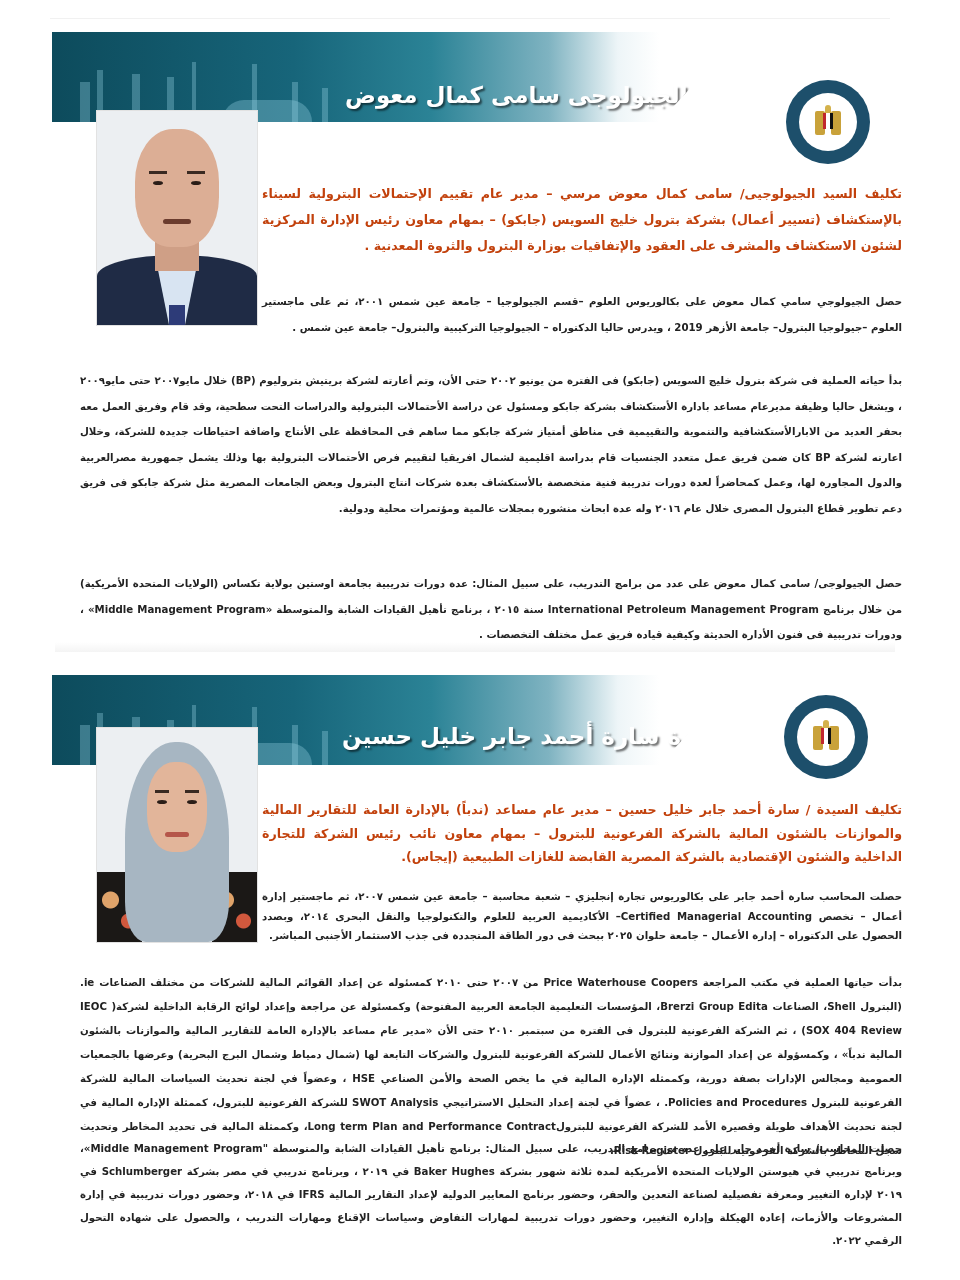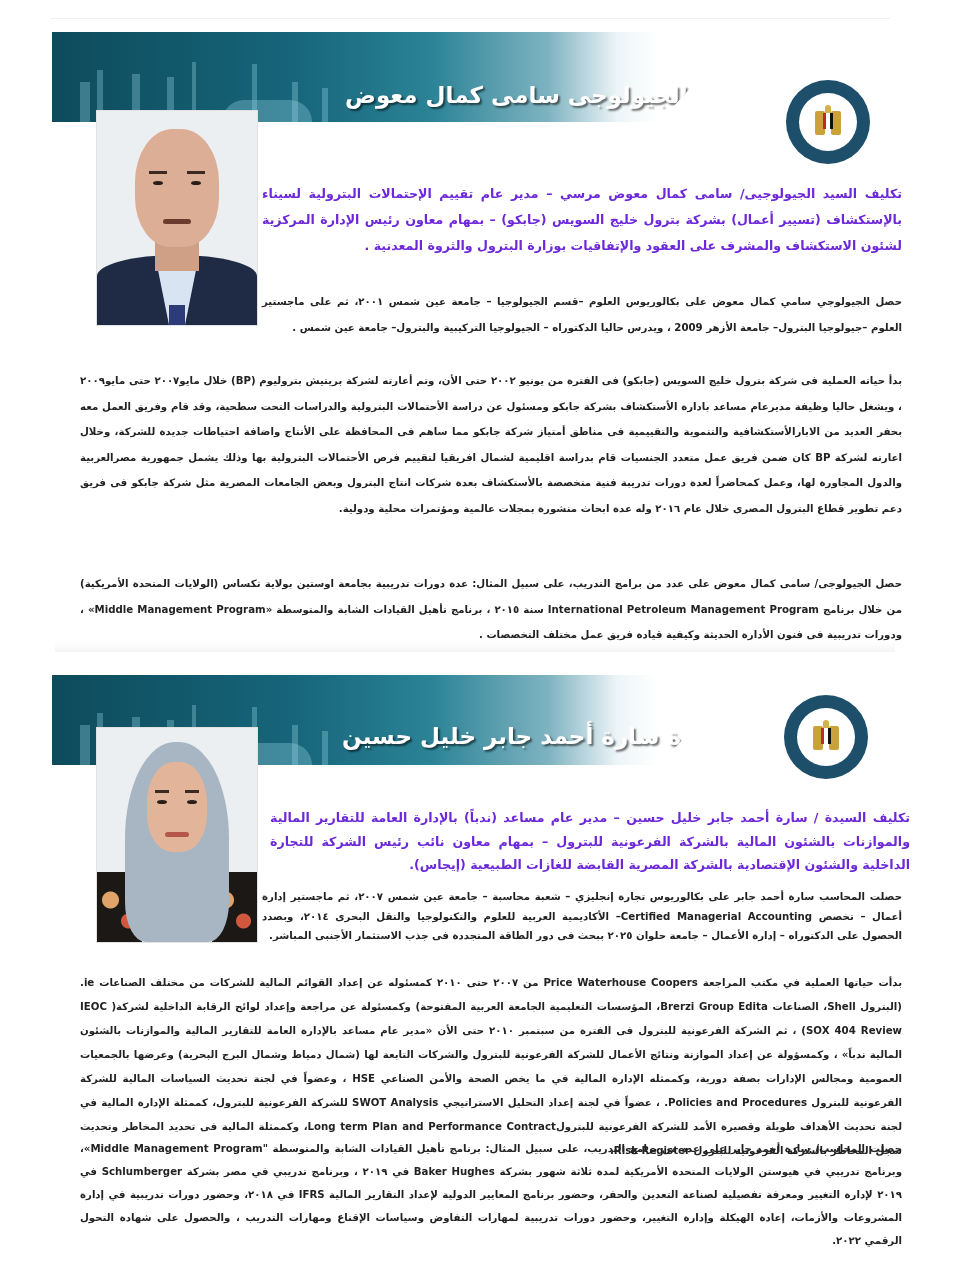--- a/index.html
+++ b/index.html
@@ -50,21 +50,21 @@
   .photo .tie { position:absolute; left:72px; bottom:0; width:16px; height:20px; background:#2d3b78; }
   .photo .face { position:absolute; left:38px; top:18px; width:84px; height:118px; background:#dcae95; border-radius:45% 45% 42% 42%; }
   .photo .neck { position:absolute; left:58px; top:120px; width:44px; height:40px; background:#cf9f86; }
   .photo .brow { position:absolute; top:60px; width:18px; height:3px; background:#3a2a22; }
   .photo .eye { position:absolute; top:70px; width:10px; height:4px; background:#2a1d17; border-radius:50%; }
   .photo .mouth { position:absolute; left:66px; top:108px; width:28px; height:5px; background:#6b3c2e; border-radius:3px; }
   .photo .hijab { position:absolute; left:28px; top:14px; width:104px; height:200px; background:#a7b6c2; border-radius:48% 48% 20% 20%; }
   .photo .flower { position:absolute; bottom:0; width:45px; height:70px; background:radial-gradient(circle at 30% 40%, #e0a36a 0 8px, transparent 9px), radial-gradient(circle at 70% 70%, #d1583d 0 7px, transparent 8px), #1b1816; }
 
   .para { position:absolute; direction:rtl; text-align:justify; text-align-last:right; font-family:"DejaVu Sans", sans-serif; }
-  .lead { font-size:12.6px; font-weight:bold; line-height:26px; color:#6d28d9; }
+  .lead { font-size:12.6px; font-weight:bold; line-height:26px; color:#c2410c; }
   .body { font-size:10.2px; font-weight:bold; line-height:25.5px; color:#222; }
 
   .s1-lead { left:262px; top:181px; width:640px; }
   .s1-edu { left:262px; top:289px; width:640px; }
   .s1-career { left:80px; top:368px; width:822px; }
   .s1-training { left:80px; top:571px; width:822px; }
 
   .s2-lead { left:262px; top:153px; width:640px; line-height:23.5px; }
   .s2-edu { left:262px; top:242px; width:640px; line-height:19.5px; }
   .s2-career { left:80px; top:326px; width:822px; line-height:24px; }
@@ -106,21 +106,21 @@
     <div class="tie"></div>
     <div class="neck"></div>
     <div class="face"></div>
     <div class="brow" style="left:52px"></div>
       <div class="brow" style="left:90px"></div>
     <div class="eye" style="left:56px"></div>
       <div class="eye" style="left:94px"></div>
     <div class="mouth"></div>
   </div>
   <p class="para lead s1-lead" style="margin:0">تكليف السيد الجيولوجيى/ سامى كمال معوض مرسي – مدير عام تقييم الإحتمالات البترولية لسيناء بالإستكشاف (تسيير أعمال) بشركة بترول خليج السويس (جابكو) – بمهام معاون رئيس الإدارة المركزية لشئون الاستكشاف والمشرف على العقود والإتفاقيات بوزارة البترول والثروة المعدنية .</p>
-  <p class="para body s1-edu" style="margin:0">حصل الجيولوجي سامي كمال معوض على بكالوريوس العلوم –قسم الجيولوجيا – جامعة عين شمس ٢٠٠١، ثم على ماجستير العلوم –جيولوجيا البترول– جامعة الأزهر 2009 ، ويدرس حاليا الدكتوراه – الجيولوجيا التركيبية والبترول– جامعة عين شمس .</p>
+  <p class="para body s1-edu" style="margin:0">حصل الجيولوجي سامي كمال معوض على بكالوريوس العلوم –قسم الجيولوجيا – جامعة عين شمس ٢٠٠١، ثم على ماجستير العلوم –جيولوجيا البترول– جامعة الأزهر 2019 ، ويدرس حاليا الدكتوراه – الجيولوجيا التركيبية والبترول– جامعة عين شمس .</p>
   <p class="para body s1-career" style="margin:0">بدأ حياته العملية فى شركة بترول خليج السويس (جابكو) فى الفترة من يونيو ٢٠٠٢ حتى الأن، وتم أعارته لشركة بريتيش بتروليوم (BP) خلال مايو٢٠٠٧ حتى مايو٢٠٠٩ ، ويشغل حاليا وظيفة مديرعام مساعد بادارة الأستكشاف بشركة جابكو ومسئول عن دراسة الأحتمالات البترولية والدراسات التحت سطحية، وقد قام وفريق العمل معه بحفر العديد من الابارالأستكشافية والتنموية والتقييمية فى مناطق أمتياز شركة جابكو مما ساهم فى المحافظة على الأنتاج واضافة احتياطات جديدة للشركة، وخلال اعارته لشركة BP كان ضمن فريق عمل متعدد الجنسيات قام بدراسة اقليمية لشمال افريقيا لتقييم فرص الأحتمالات البترولية بها وذلك يشمل جمهورية مصرالعربية والدول المجاورة لها، وعمل كمحاضراً لعدة دورات تدريبة فنية متخصصة بالأستكشاف بعدة شركات انتاج البترول وبعض الجامعات المصرية مثل شركة جابكو فى فريق دعم تطوير قطاع البترول المصرى خلال عام ٢٠١٦ وله عدة ابحاث منشورة بمجلات عالمية ومؤتمرات محلية ودولية.</p>
   <p class="para body s1-training" style="margin:0">حصل الجيولوجى/ سامى كمال معوض على عدد من برامج التدريب، على سبيل المثال: عدة دورات تدريبية بجامعة اوستين بولاية تكساس (الولايات المتحدة الأمريكية) من خلال برنامج International Petroleum Management Program سنة ٢٠١٥ ، برنامج تأهيل القيادات الشابة والمتوسطة «Middle Management Program» ، ودورات تدريبية فى فنون الأدارة الحديثة وكيفية قيادة فريق عمل مختلف التخصصات .</p>
 </div>
 
 <div class="sep"></div>
 
 <div class="section sec2">
   <div class="banner">
     <div class="skyline">
       <span style="left:28px;width:10px;height:40px"></span>
@@ -149,17 +149,17 @@
     <div class="flower" style="left:0"></div>
     <div class="flower" style="right:0"></div>
     <div class="hijab"></div>
     <div class="face" style="left:50px;top:34px;width:60px;height:90px;background:#e2b59a"></div>
     <div class="brow" style="left:58px;top:62px;width:14px"></div>
       <div class="brow" style="left:88px;top:62px;width:14px"></div>
     <div class="eye" style="left:60px;top:72px"></div>
       <div class="eye" style="left:90px;top:72px"></div>
     <div class="mouth" style="left:68px;top:104px;width:24px;background:#b5564a"></div>
   </div>
-  <p class="para lead s2-lead" style="margin:8px">تكليف السيدة / سارة أحمد جابر خليل حسين – مدير عام مساعد (ندباً) بالإدارة العامة للتقارير المالية والموازنات بالشئون المالية بالشركة الفرعونية للبترول – بمهام معاون نائب رئيس الشركة للتجارة الداخلية والشئون الإقتصادية بالشركة المصرية القابضة للغازات الطبيعية (إيجاس).</p>
+  <p class="para lead s2-lead" style="margin:0">تكليف السيدة / سارة أحمد جابر خليل حسين – مدير عام مساعد (ندباً) بالإدارة العامة للتقارير المالية والموازنات بالشئون المالية بالشركة الفرعونية للبترول – بمهام معاون نائب رئيس الشركة للتجارة الداخلية والشئون الإقتصادية بالشركة المصرية القابضة للغازات الطبيعية (إيجاس).</p>
   <p class="para body s2-edu" style="margin:0">حصلت المحاسب سارة أحمد جابر على بكالوريوس تجارة إنجليزي – شعبة محاسبة – جامعة عين شمس ٢٠٠٧، ثم ماجستير إدارة أعمال – تخصص Certified Managerial Accounting– الأكاديمية العربية للعلوم والتكنولوجيا والنقل البحرى ٢٠١٤، وبصدد الحصول على الدكتوراه – إدارة الأعمال – جامعة حلوان ٢٠٢٥ ببحث فى دور الطاقة المتجددة فى جذب الاستثمار الأجنبى المباشر.</p>
   <p class="para body s2-career" style="margin:0">بدأت حياتها العملية في مكتب المراجعة Price Waterhouse Coopers من ٢٠٠٧ حتى ٢٠١٠ كمسئوله عن إعداد القوائم المالية للشركات من مختلف الصناعات ie.(البترول Shell، الصناعات Brerzi Group Edita، المؤسسات التعليمية الجامعة العربية المفتوحة) وكمسئولة عن مراجعة وإعداد لوائح الرقابة الداخلية لشركة( IEOC SOX 404 Review) ، ثم الشركة الفرعونية للبترول فى الفترة من سبتمبر ٢٠١٠ حتى الأن «مدير عام مساعد بالإدارة العامة للتقارير المالية والموازنات بالشئون المالية ندباً» ، وكمسؤولة عن إعداد الموازنة ونتائج الأعمال للشركة الفرعونية للبترول والشركات التابعة لها (شمال دمياط وشمال البرج البحرية) وعرضها بالجمعيات العمومية ومجالس الإدارات بصفة دورية، وكممثله الإدارة المالية في ما يخص الصحة والأمن الصناعي HSE ، وعضواً في لجنة تحديث السياسات المالية للشركة الفرعونية للبترول Policies and Procedures. ، عضواً في لجنة إعداد التحليل الاستراتيجي SWOT Analysis للشركة الفرعونية للبترول، كممثلة الإدارة المالية في لجنة تحديث الأهداف طويلة وقصيرة الأمد للشركة الفرعونية للبترولLong term Plan and Performance Contract، وكممثلة المالية فى تحديد المخاطر وتحديث سجل المخاطر بالشركة الفرعونية للبترول Risk Register.</p>
   <p class="para body s2-training" style="margin:0">حصلت المحاسب/ سارة أحمد جابر على عدد من برامج التدريب، على سبيل المثال: برنامج تأهيل القيادات الشابة والمتوسطة "Middle Management Program»، وبرنامج تدريبي في هيوستن الولايات المتحدة الأمريكية لمدة ثلاثة شهور بشركة Baker Hughes في ٢٠١٩ ، وبرنامج تدريبي في مصر بشركة Schlumberger في ٢٠١٩ لإدارة التغيير ومعرفة تفصيلية لصناعة التعدين والحفر، وحضور برنامج المعايير الدولية لإعداد التقارير المالية IFRS في ٢٠١٨، وحضور دورات تدريبية في إدارة المشروعات والأزمات، إعادة الهيكلة وإدارة التغيير، وحضور دورات تدريبية لمهارات التفاوض وسياسات الإقناع ومهارات التدريب ، والحصول على شهادة التحول الرقمي ٢٠٢٢.</p>
 </div>
 
 </body></html>

